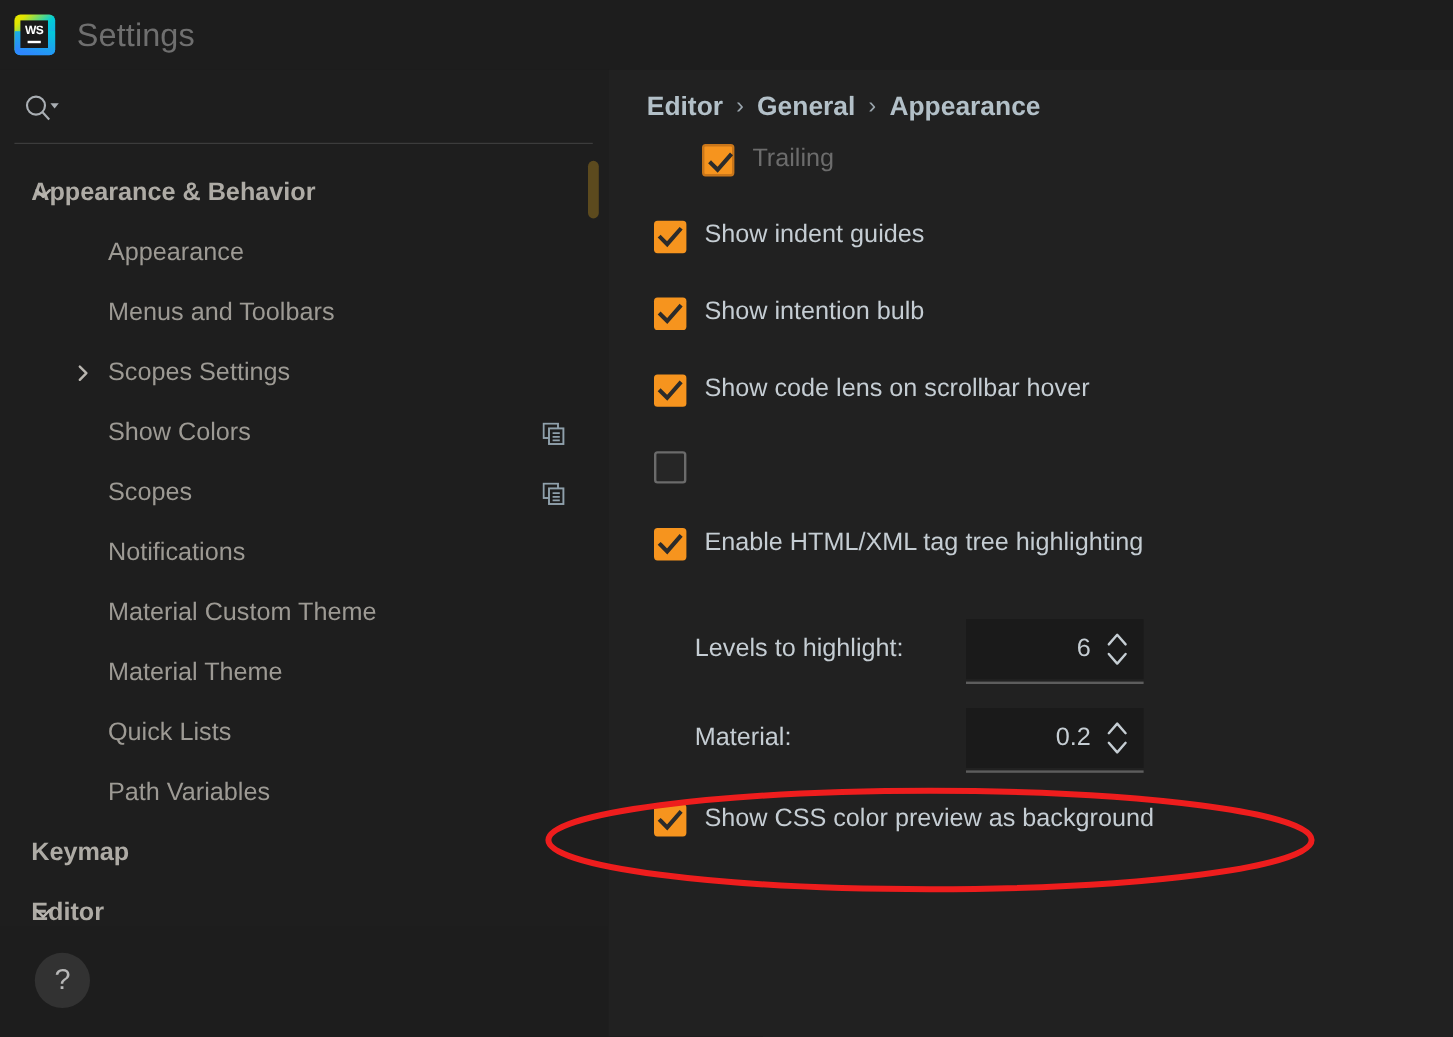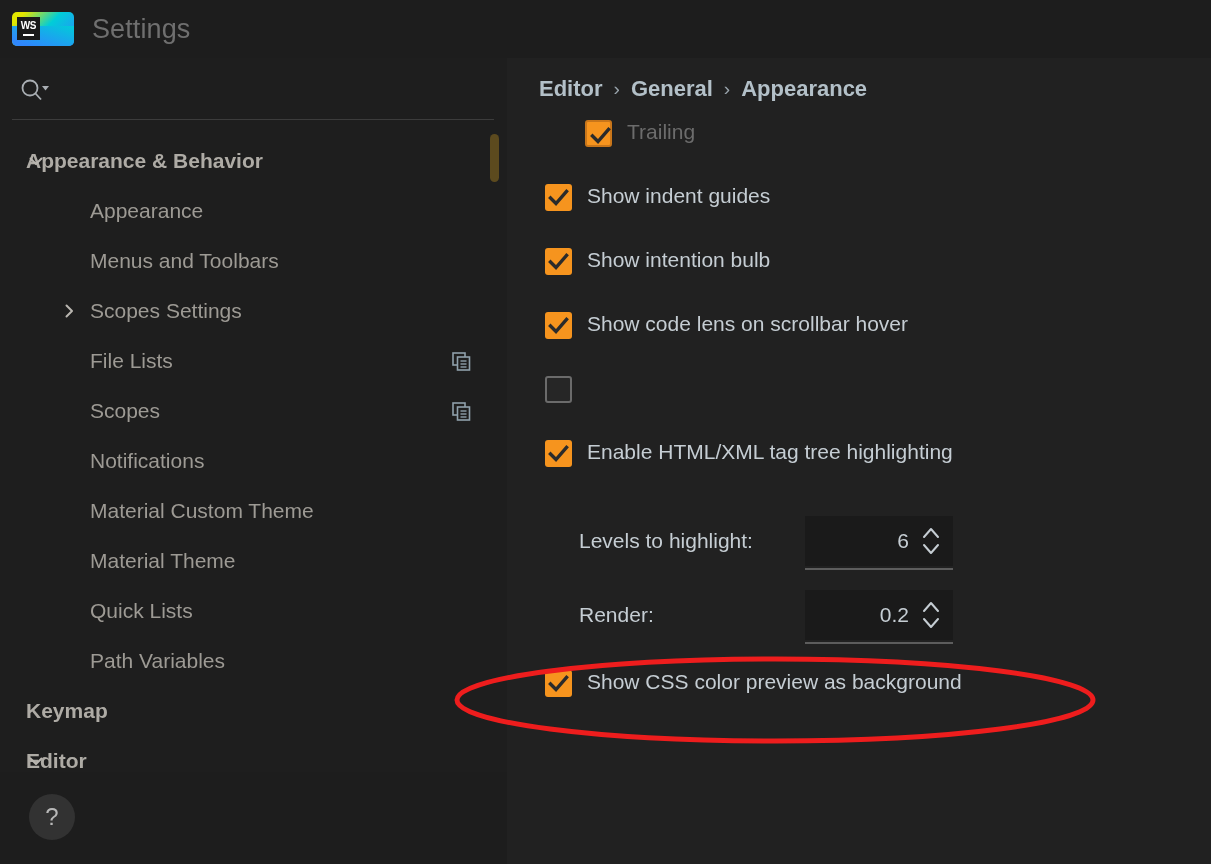--- a/index.html
+++ b/index.html
@@ -31,21 +31,20 @@
     align-items: center;
   }
   .logo {
     position: relative;
     width: 34px; height: 34px;
     margin-left: 12px;
     border-radius: 5px;
     overflow: hidden;
     background:
       linear-gradient(135deg, #e3e600 0%, #e3e600 14%, #00cdd8 52%, #2f86ff 100%);
-    padding-left: 28px;
   }
   .logo::before {
     content: "";
     position: absolute;
     left: 0; bottom: 0;
     width: 100%; height: 60%;
     background: linear-gradient(200deg, rgba(0,205,216,.95) 0%, rgba(47,134,255,.98) 85%);
   }
   .logo-inner {
     position: absolute;
@@ -321,21 +320,21 @@
         </div>
         <div class="tree-item level1">
           <span class="tw l1">
             <svg width="18" height="18" viewBox="0 0 18 18">
               <polyline points="6.5,3.5 12,9 6.5,14.5" fill="none" stroke="#b9b6b0" stroke-width="2" stroke-linecap="round" stroke-linejoin="round"></polyline>
             </svg>
           </span>
           <span>Scopes Settings</span>
         </div>
         <div class="tree-item level1">
-          <span>File Lists</span>
+          <span>Show Colors</span>
           <span class="copy-icon"><svg width="19" height="19" viewBox="0 0 19 19">
               <rect x="1" y="1" width="12" height="12" fill="none" stroke="#8fa0ab" stroke-width="1.6"></rect>
               <rect x="5.5" y="5" width="12" height="13" fill="#1e1e1e" stroke="#8fa0ab" stroke-width="1.6"></rect>
               <line x1="8.5" y1="9" x2="14.5" y2="9" stroke="#8fa0ab" stroke-width="1.4"></line>
               <line x1="8.5" y1="12" x2="14.5" y2="12" stroke="#8fa0ab" stroke-width="1.4"></line>
               <line x1="8.5" y1="15" x2="14.5" y2="15" stroke="#8fa0ab" stroke-width="1.4"></line>
             </svg></span>
         </div>
         <div class="tree-item level1">
           <span>Scopes</span>
@@ -440,21 +439,21 @@
             <div class="spin-field"></div>
             <div class="spin-value">6</div>
             <div class="spin-arrows"><svg width="20" height="34" viewBox="0 0 20 34">
                 <polyline points="3,13 10,5 17,13" fill="none" stroke="#c5cdd3" stroke-width="2" stroke-linecap="round" stroke-linejoin="round"></polyline>
                 <polyline points="3,21 10,29 17,21" fill="none" stroke="#c5cdd3" stroke-width="2" stroke-linecap="round" stroke-linejoin="round"></polyline>
               </svg></div>
             <div class="spin-underline"></div>
           </div>
         </div>
         <div class="spin-row">
-          <div class="spin-label" style="left: 72px;">Render:</div>
+          <div class="spin-label" style="left: 72px;">Material:</div>
           <div class="spinner" style="left: 298px;">
             <div class="spin-field"></div>
             <div class="spin-value">0.2</div>
             <div class="spin-arrows"><svg width="20" height="34" viewBox="0 0 20 34">
                 <polyline points="3,13 10,5 17,13" fill="none" stroke="#c5cdd3" stroke-width="2" stroke-linecap="round" stroke-linejoin="round"></polyline>
                 <polyline points="3,21 10,29 17,21" fill="none" stroke="#c5cdd3" stroke-width="2" stroke-linecap="round" stroke-linejoin="round"></polyline>
               </svg></div>
             <div class="spin-underline"></div>
           </div>
         </div>

